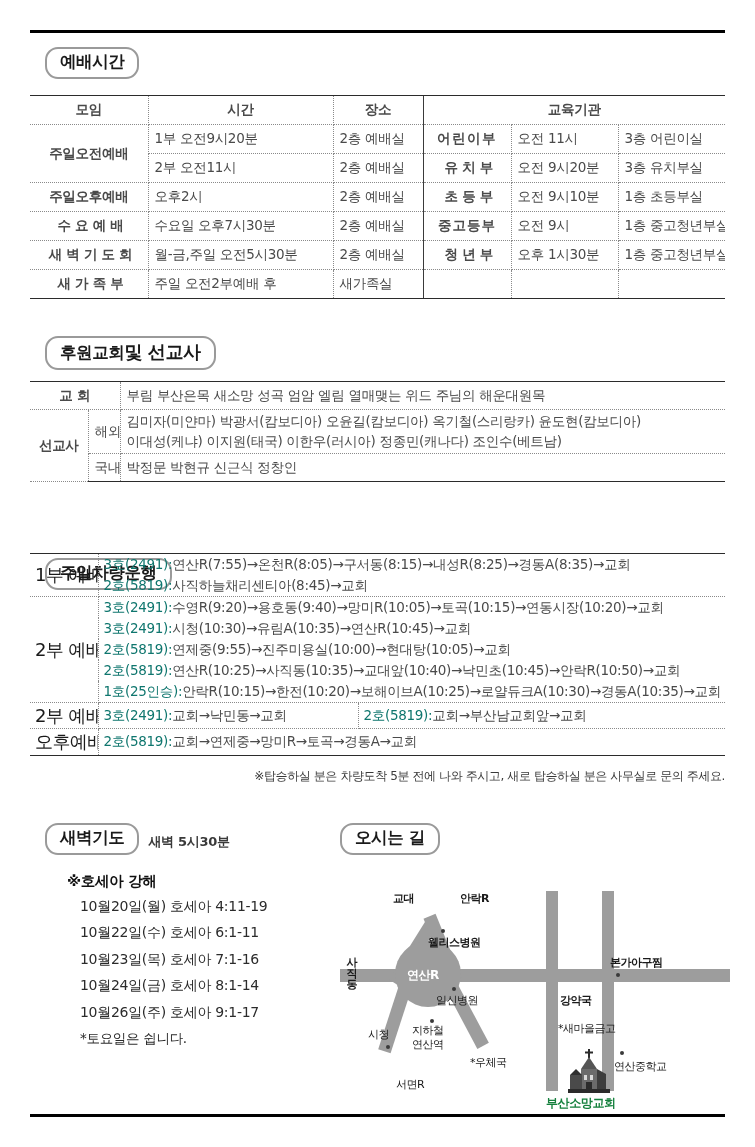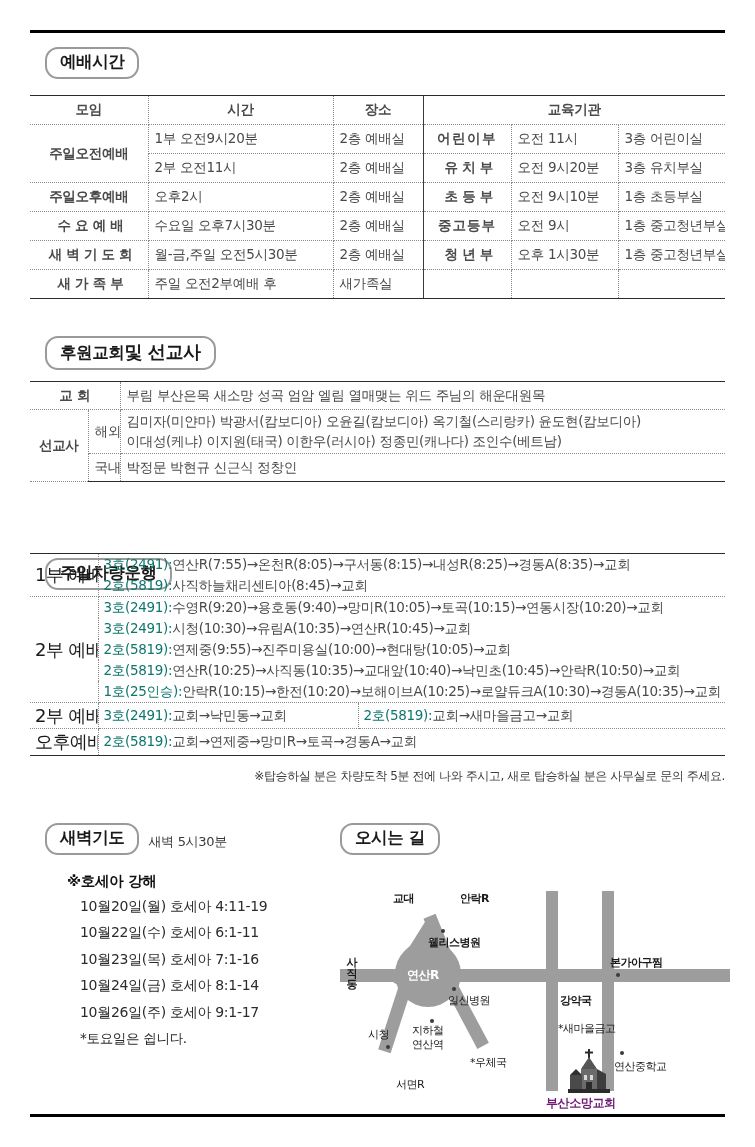--- a/index.html
+++ b/index.html
@@ -56,20 +56,21 @@
   .pill-row {
     display: flex;
     align-items: flex-end;
     gap: 9px;
   }
   .pill-note {
     font-size: 13px;
     color: #3a3a3a;
     padding-bottom: 4px;
     letter-spacing: -0.3px;
+    font-weight: bold;
   }
 
   
   table.bt {
     border-collapse: collapse;
     width: 695px;
     table-layout: fixed;
   }
   table.bt td, table.bt th {
     border-top: 1px dotted #8a8a8a;
@@ -226,21 +227,21 @@
   .dot {
     position: absolute;
     width: 4px; height: 4px;
     border-radius: 50%;
     background: #3a3a3a;
   }
   .church-name {
     position: absolute;
     font-size: 12px;
     font-weight: bold;
-    color: #701a75;
+    color: #15803d;
     letter-spacing: -0.4px;
     white-space: nowrap;
   }
 </style>
 </head>
 <body>
 
 <div class="page">
 
   <div class="rule-top"></div>
@@ -401,21 +402,21 @@
           <span class="bus">1호(25인승):</span><span>안락R(10:15)→한전(10:20)→보해이브A(10:25)→로얄듀크A(10:30)→경동A(10:35)→교회</span>
         </td>
       </tr>
 
       <tr>
         <td class="vlbl no-l">2부 예배후</td>
         <td class="route">
           <span class="bus">3호(2491):</span><span>교회→낙민동→교회</span>
         </td>
         <td class="route no-r">
-          <span class="bus">2호(5819):</span><span>교회→새마을금고→교회</span>
+          <span class="bus">2호(5819):</span><span>교회→부산남교회앞→교회</span>
         </td>
       </tr>
 
       <tr>
         <td class="vlbl no-l edge-bot">오후예배후</td>
         <td class="route no-r edge-bot" colspan="2">
           <span class="bus">2호(5819):</span><span>교회→연제중→망미R→토곡→경동A→교회</span>
         </td>
       </tr>
     </tbody>
@@ -468,21 +469,21 @@
       <div class="maplbl" style="left:120px; top:22px;">안락R</div>
       <div class="dot" style="left:101px; top:60px;"></div>
       <div class="maplbl" style="left:88px; top:66px;">웰리스병원</div>
 
       <div class="maplbl" style="left:270px; top:86px;">본가아구찜</div>
       <div class="dot" style="left:276px; top:104px;"></div>
 
       <div class="maplbl vert" style="left:6px; top:80px;">사직동</div>
 
       <div class="dot" style="left:112px; top:118px;"></div>
-      <div class="maplbl thin" style="left:108px; top:124px;">일신병원</div>
+      <div class="maplbl thin" style="left:96px; top:124px;">일신병원</div>
 
       <div class="maplbl thin" style="left:28px; top:158px;">시청</div>
       <div class="dot" style="left:46px; top:176px;"></div>
 
       <div class="dot" style="left:90px; top:150px;"></div>
       <div class="maplbl thin" style="left:72px; top:156px; line-height:1.15;">지하철</div>
       <div class="maplbl thin" style="left:72px; top:170px; line-height:1.15;">연산역</div>
 
       <div class="maplbl thin" style="left:130px; top:186px;">*우체국</div>
 

